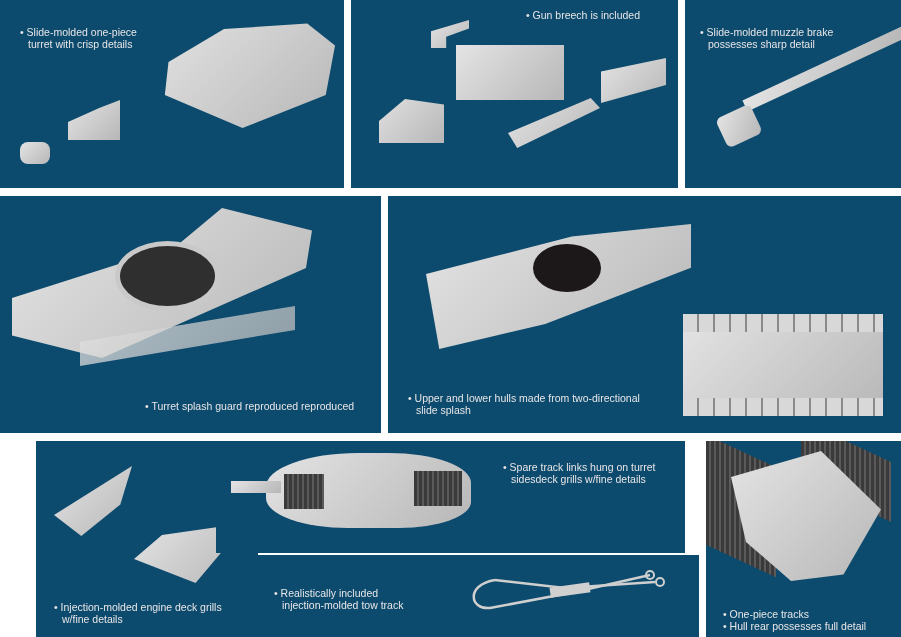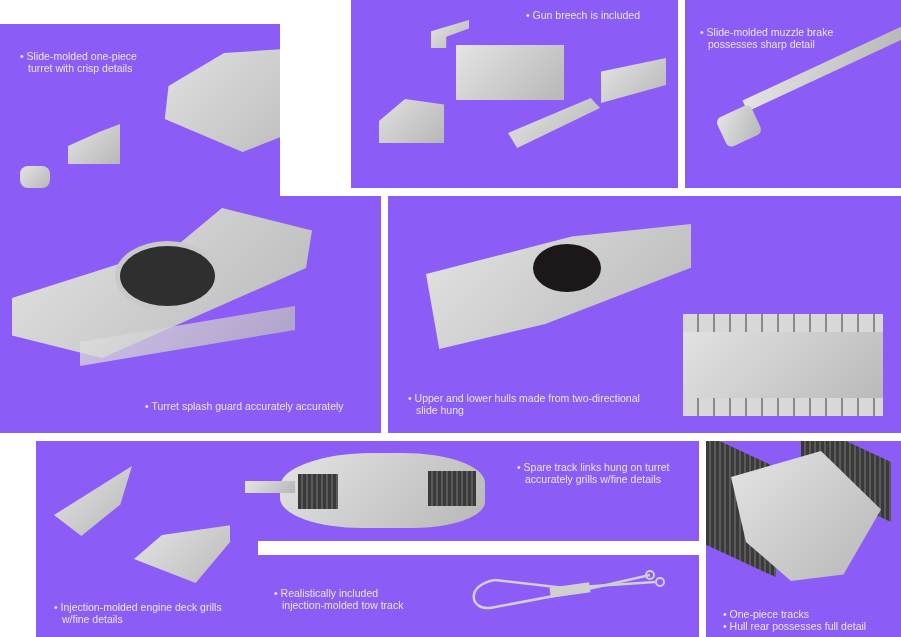--- a/index.html
+++ b/index.html
@@ -1,27 +1,27 @@
 <!DOCTYPE html>
 <html><head>
 <meta charset="utf-8">
 <style>
   html, body { margin:0; padding:0; background:#ffffff; }
   body { width:901px; height:637px; position:relative; overflow:hidden; font-family:"Liberation Sans", sans-serif; }
-  .panel { position:absolute; background:#8b5cf6; overflow:hidden; }
+  .panel { position:absolute; background:#0c4a6e; overflow:hidden; }
   .caption { position:absolute; color:#e8e6e6; font-size:10.5px; line-height:12px; }
   .caption .line { display:block; white-space:nowrap; }
   .part { position:absolute; background:#cfcfcf; }
   .light { background:linear-gradient(135deg,#e4e4e4,#b7b7b7); }
   .dark-grid { background:repeating-linear-gradient(90deg,#3a3a3a 0 3px,#5a5a5a 3px 5px); }
 </style>
 </head>
 <body>
 
-<div class="panel" style="left:0;top:0;width:280px;height:188px;margin-top:24px;">
+<div class="panel" style="left:0;top:0;width:344px;height:188px;">
   <div class="caption" style="left:20px;top:26px;">
     <span class="line">• Slide-molded one-piece</span>
     <span class="line" style="padding-left:8px">  turret with crisp details</span>
   </div>
   <div class="part light" style="left:150px;top:18px;width:185px;height:110px;clip-path:polygon(10% 40%,40% 10%,85% 5%,100% 25%,95% 70%,50% 100%,8% 70%);"></div>
   <div class="part light" style="left:68px;top:100px;width:52px;height:40px;clip-path:polygon(0 55%,60% 20%,100% 0,100% 100%,80% 100%,0 100%);"></div>
   <div class="part light" style="left:20px;top:142px;width:30px;height:22px;border-radius:8px;"></div>
 </div>
 
 <div class="panel" style="left:351px;top:0;width:327px;height:188px;">
@@ -42,53 +42,53 @@
   </div>
   <div class="part light" style="left:60px;top:100px;width:175px;height:12px;transform:rotate(-25deg);transform-origin:left center;"></div>
   <div class="part light" style="left:35px;top:110px;width:38px;height:32px;border-radius:6px;transform:rotate(-25deg);"></div>
 </div>
 
 <div class="panel" style="left:0;top:196px;width:381px;height:237px;">
   <div class="part light" style="left:12px;top:12px;width:300px;height:150px;clip-path:polygon(0 60%,55% 25%,70% 0,100% 15%,98% 40%,30% 100%,0 85%);"></div>
   <div class="part" style="left:115px;top:45px;width:95px;height:60px;border-radius:50%;background:#2f2f2f;border:5px solid #c9c9c9;"></div>
   <div class="part light" style="left:80px;top:110px;width:215px;height:60px;clip-path:polygon(0 60%,100% 0,100% 40%,0 100%);opacity:0.75;"></div>
   <div class="caption" style="left:145px;top:204px;">
-    <span class="line">• Turret splash guard accurately accurately</span>
+    <span class="line">• Turret splash guard reproduced reproduced</span>
   </div>
 </div>
 
 <div class="panel" style="left:388px;top:196px;width:513px;height:237px;">
   <div class="part light" style="left:38px;top:28px;width:265px;height:125px;clip-path:polygon(0 40%,55% 10%,100% 0,100% 35%,45% 80%,5% 100%);"></div>
   <div class="part" style="left:145px;top:48px;width:68px;height:48px;border-radius:50%;background:#1c1718;"></div>
   <div class="part light" style="left:295px;top:120px;width:200px;height:100px;"></div>
   <div class="part" style="left:295px;top:118px;width:200px;height:18px;background:repeating-linear-gradient(90deg,#d8d8d8 0 14px,#8a8a8a 14px 16px);"></div>
   <div class="part" style="left:295px;top:202px;width:200px;height:18px;background:repeating-linear-gradient(90deg,#d8d8d8 0 14px,#8a8a8a 14px 16px);"></div>
   <div class="caption" style="left:20px;top:196px;">
     <span class="line">• Upper and lower hulls made from two-directional</span>
-    <span class="line" style="padding-left:8px">  slide hung</span>
+    <span class="line" style="padding-left:8px">  slide splash</span>
   </div>
 </div>
 
 <div class="panel" style="left:0;top:441px;width:222px;height:196px;margin-left:36px;">
   <div class="part light" style="left:18px;top:25px;width:78px;height:70px;clip-path:polygon(0 70%,100% 0,85% 55%,35% 100%);"></div>
   <div class="part light" style="left:98px;top:82px;width:112px;height:60px;clip-path:polygon(0 60%,25% 20%,100% 0,55% 100%);"></div>
   <div class="caption" style="left:18px;top:160px;">
     <span class="line">• Injection-molded engine deck grills</span>
     <span class="line" style="padding-left:8px">  w/fine details</span>
   </div>
 </div>
 
-<div class="panel" style="left:230px;top:441px;width:469px;height:100px;">
+<div class="panel" style="left:216px;top:441px;width:469px;height:112px;">
   <div class="part light" style="left:50px;top:12px;width:205px;height:75px;border-radius:45% 40% 35% 40%;"></div>
   <div class="part light" style="left:15px;top:40px;width:50px;height:12px;"></div>
   <div class="part dark-grid" style="left:68px;top:33px;width:40px;height:35px;"></div>
   <div class="part dark-grid" style="left:198px;top:30px;width:48px;height:35px;"></div>
   <div class="caption" style="left:287px;top:20px;">
     <span class="line">• Spare track links hung on turret</span>
-    <span class="line" style="padding-left:8px">  accurately grills w/fine details</span>
+    <span class="line" style="padding-left:8px">  sidesdeck grills w/fine details</span>
   </div>
 </div>
 
 <div class="panel" style="left:230px;top:555px;width:469px;height:82px;">
   <div class="caption" style="left:44px;top:32px;">
     <span class="line">• Realistically included</span>
     <span class="line" style="padding-left:8px">  injection-molded tow track</span>
   </div>
   <svg style="position:absolute;left:235px;top:15px;" width="210" height="50" viewBox="0 0 210 50">
     <path d="M30 10 C0 15,5 40,25 38 L110 22 L185 5" stroke="#cfcfcf" stroke-width="2.5" fill="none"></path>

